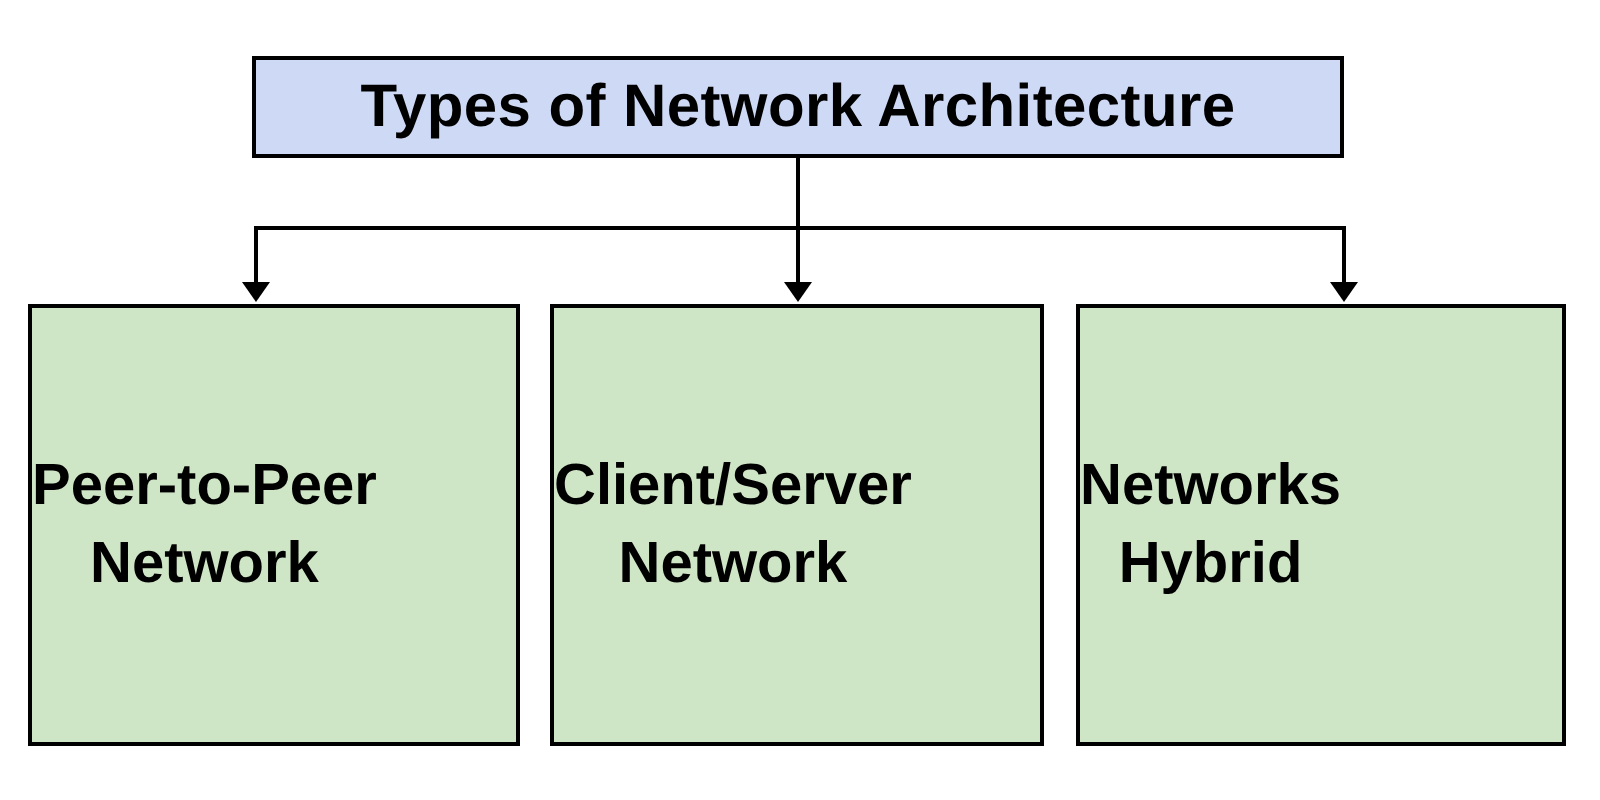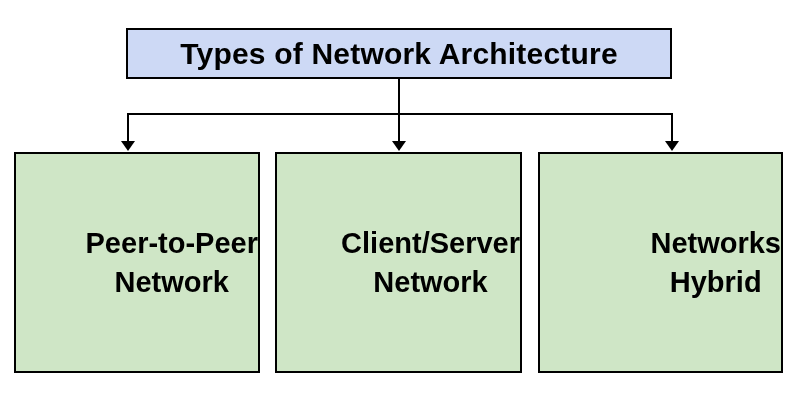--- a/index.html
+++ b/index.html
@@ -47,25 +47,25 @@
     border-top: 10px solid var(--connector);
   }
   .ah-left   { left: 121px; }
   .ah-middle { left: 392px; }
   .ah-right  { left: 665px; }
 
   .child-box {
     position: absolute; top: 152px; height: 221px;
     background: var(--child-fill);
     border: 2px solid var(--border);
-    display: flex; align-items: center; justify-content: flex-end;
+    display: flex; align-items: center; justify-content: flex-start;
     text-align: center;
   }
   .child-1 { left: 14px;  width: 246px; }
-  .child-2 { left: 275px; width: 247px; padding-left: 34px; }
+  .child-2 { left: 275px; width: 247px; }
   .child-3 { left: 538px; width: 245px; }
 
   .child-label {
     font-size: 29px; font-weight: 600; line-height: 1.32;
   }
   .lbl-line { display: block; }
 </style>
 </head>
 <body>
 

